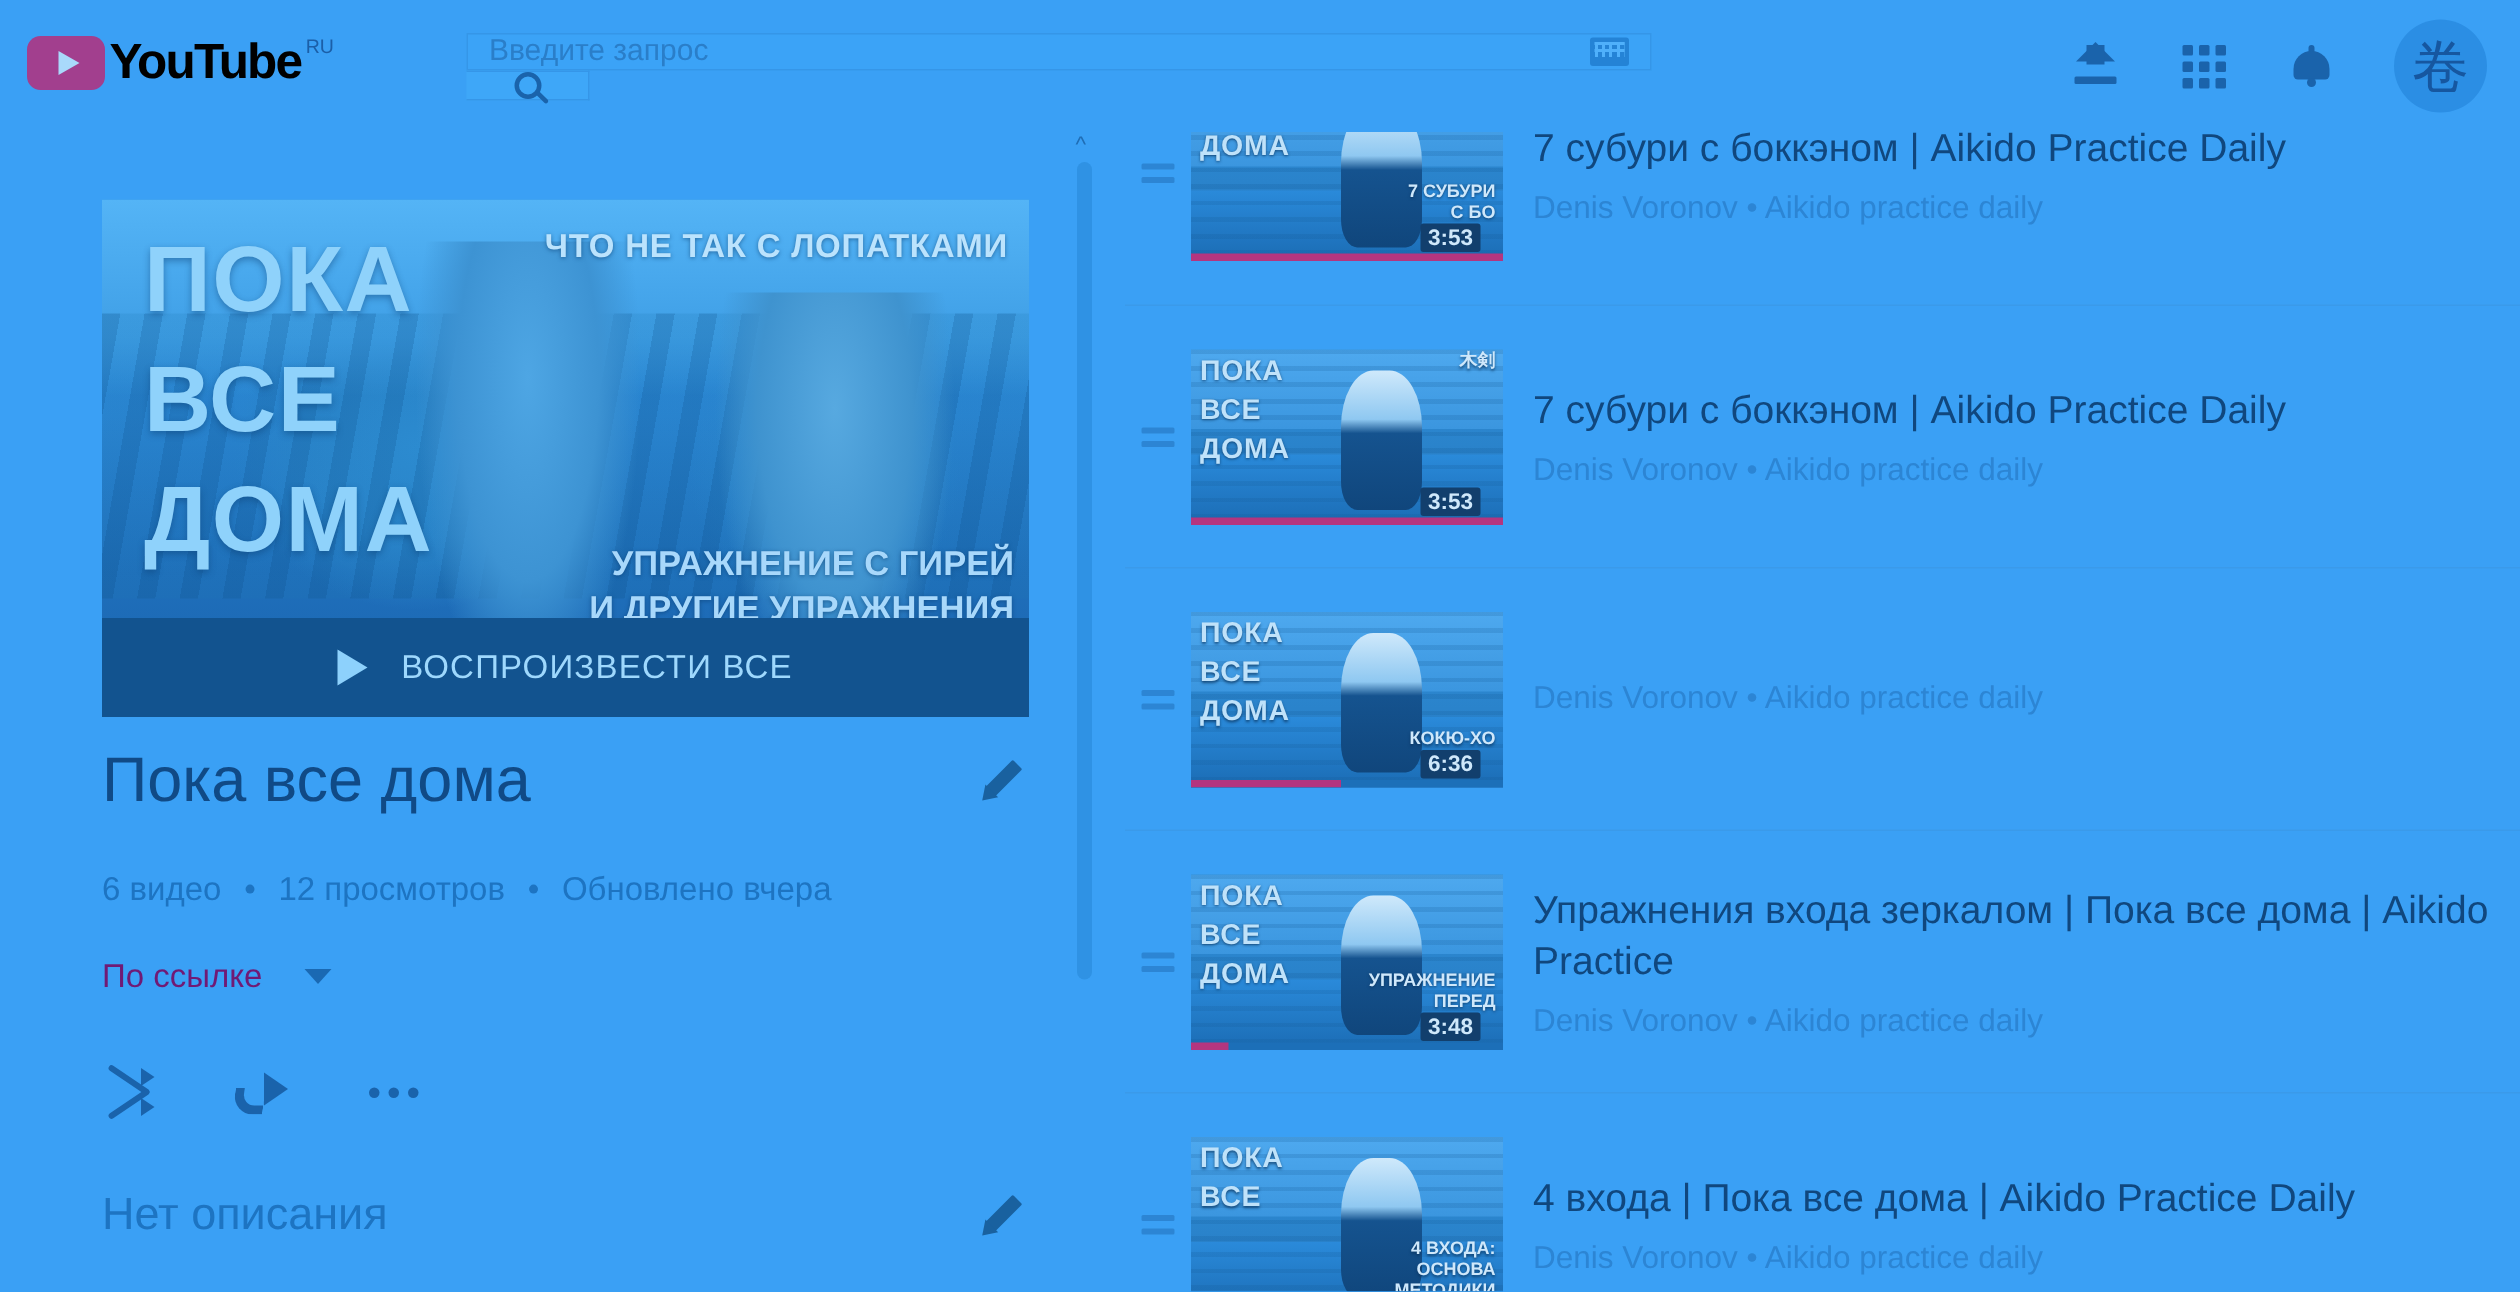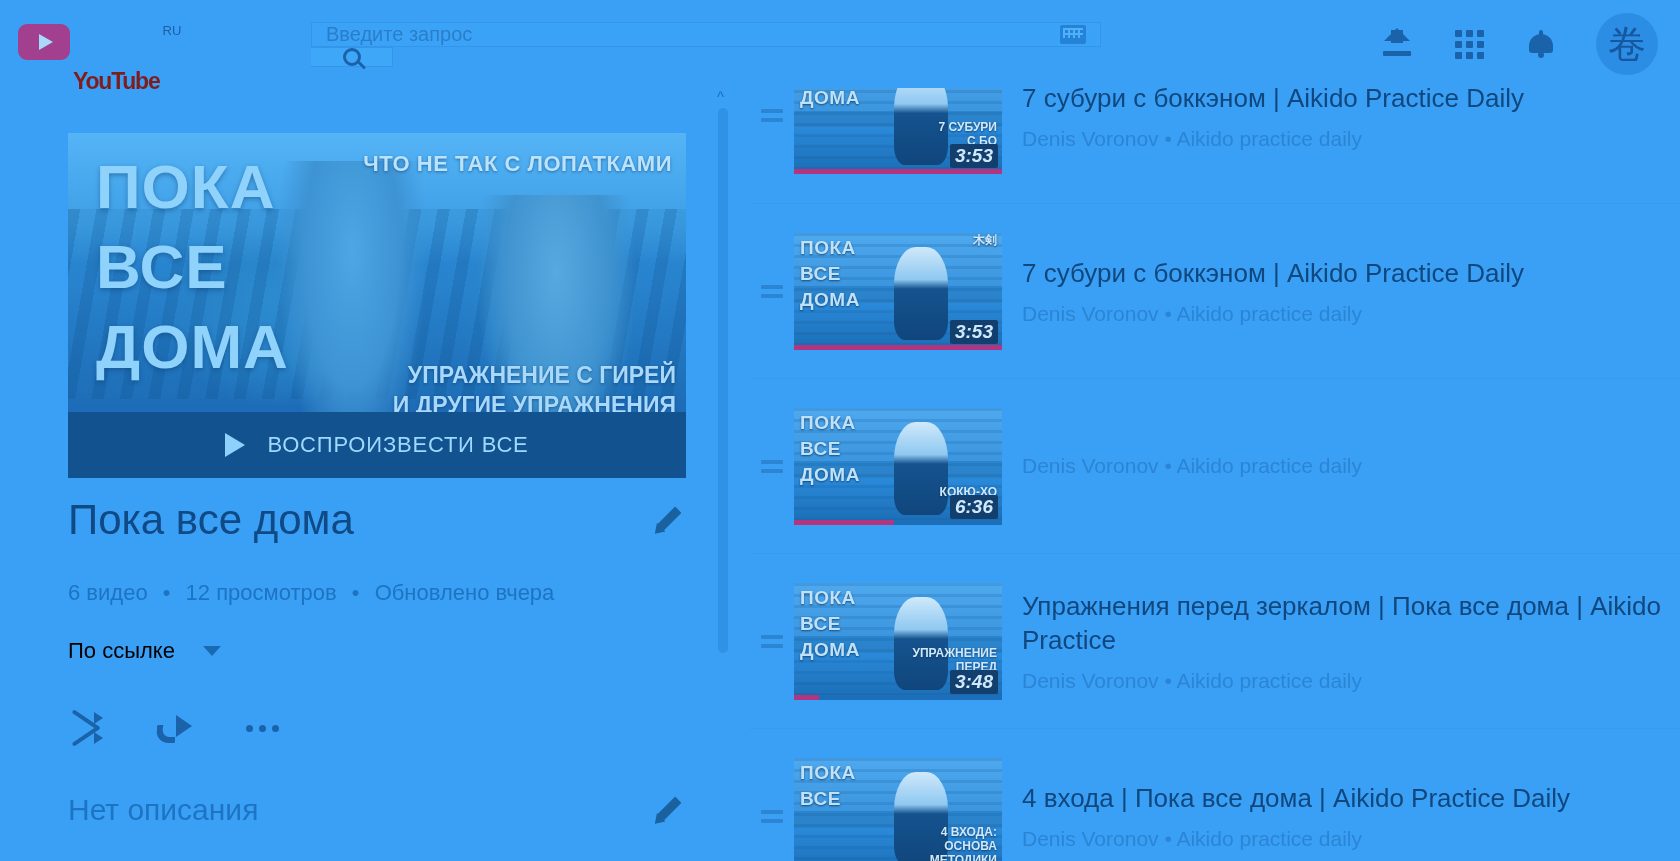--- a/index.html
+++ b/index.html
@@ -37,23 +37,23 @@
     margin-top: 2px;
   }
   .logo-play .tri {
     width: 0; height: 0;
     border-left: 14px solid #a9d9fb;
     border-top: 8px solid transparent;
     border-bottom: 8px solid transparent;
     margin-left: 4px;
   }
   .logo-text {
-    font-size: 23px; font-weight: bold;
-    color: #7f1d1d; letter-spacing: -1.2px;
-    margin-left: 3px; line-height: 38px; margin-top: 40px;
+    font-size: 33px; font-weight: bold;
+    color: #000000; letter-spacing: -1.2px;
+    margin-left: 3px; line-height: 38px;
   }
   .logo-country {
     font-size: 13px; color: #1b5fa8;
     margin-left: 3px; margin-top: 1px; line-height: 16px;
   }
 
   .search-wrap {
     position: absolute; left: 311px; top: 22px;
     width: 790px; height: 44px;
     display: flex;
@@ -250,21 +250,21 @@
     border-top: 9px solid #19619f;
     transform: rotate(45deg);
   }
   .pl-meta {
     position: absolute; left: 48px; top: 492px;
     font-size: 22px; color: #1d74c2;
   }
   .pl-meta .dot { margin: 0 9px; }
   .pl-privacy {
     position: absolute; left: 48px; top: 550px;
-    font-size: 22px; color: #000000;
+    font-size: 22px; color: #701a75;
     display: flex; align-items: center; gap: 28px; cursor: pointer;
   }
   .caret-dn {
     width: 0; height: 0;
     border-left: 9px solid transparent; border-right: 9px solid transparent;
     border-top: 10px solid #1a69b3;
   }
   .pl-actions {
     position: absolute; left: 48px; top: 625px;
     display: flex; align-items: center; gap: 54px;
@@ -372,24 +372,24 @@
     color: #bfe2fa; letter-spacing: .5px;
     text-shadow: 0 1px 2px rgba(10,50,90,.75);
   }
   .thumb .th-tag {
     position: absolute; right: 5px; font-weight: bold;
     font-size: 12px; color: #cfe8fb; line-height: 14px;
     text-align: right;
     text-shadow: 0 1px 2px rgba(10,50,90,.8);
   }
   .thumb .th-dur {
-    position: absolute; right: 4px; bottom: 6px;
+    position: absolute; right: 15px; bottom: 6px;
     background: #123f6d;
-    color: #cfe8fb; font-size: 19px; font-weight: bold;
-    padding: 1px 5px; border-radius: 2px; font-style: italic;
+    color: #cfe8fb; font-size: 15px; font-weight: bold;
+    padding: 1px 5px; border-radius: 2px;
   }
   .thumb .th-progress {
     position: absolute; left: 0; bottom: 0; width: 100%; height: 5px;
     background: #1c6fb8;
   }
   .thumb .th-progress i { display: block; height: 5px; background: #b4357f; }
   .vinfo { flex: 1; padding-left: 20px; padding-right: 8px; }
   .vtitle {
     font-size: 26px; line-height: 34px; color: #10477e;
     margin-bottom: 12px;
@@ -613,21 +613,21 @@
 ВСЕ
 ДОМА</div>
               <div class="th-tag" style="white-space:pre-line; bottom:26px; top:auto">УПРАЖНЕНИЕ
 ПЕРЕД</div>
               <div class="th-dur">3:48</div>
               <div class="th-progress">
                 <i style="width:12%"></i>
               </div>
             </div>
             <div class="vinfo">
-              <div class="vtitle">Упражнения перед зеркалом | Пока все дома | Aikido Practice</div>
+              <div class="vtitle">Упражнения входа зеркалом | Пока все дома | Aikido Practice</div>
               <div class="vchannel">Denis Voronov • Aikido practice daily</div>
             </div>
           </div>
           <div class="vrow">
             <div class="drag-handle">
               <i></i>
               <i></i>
             </div>
             <div class="thumb">
               <div class="th-sky"></div>

